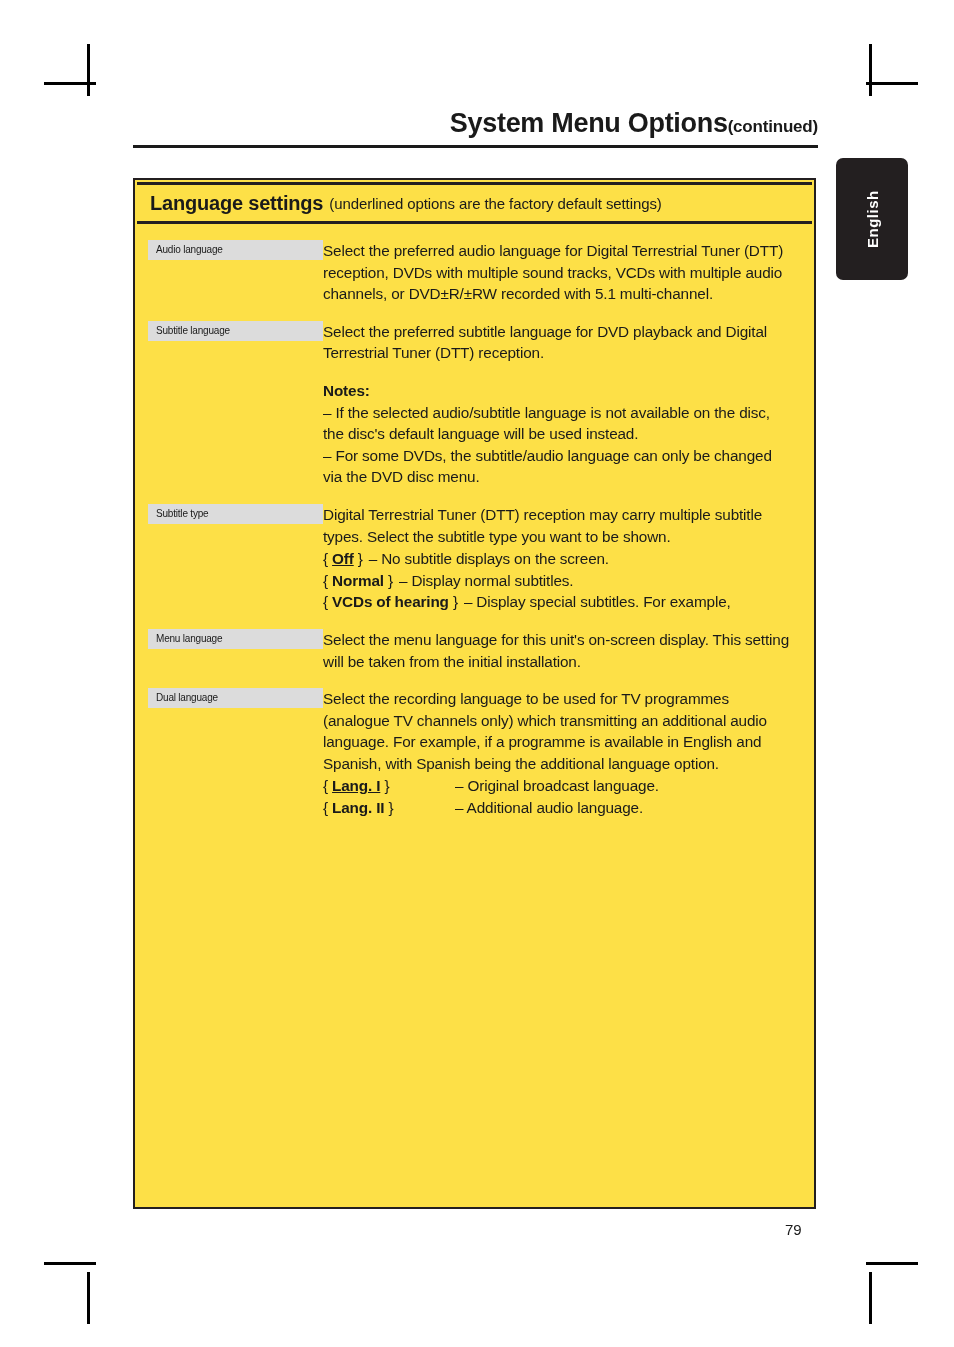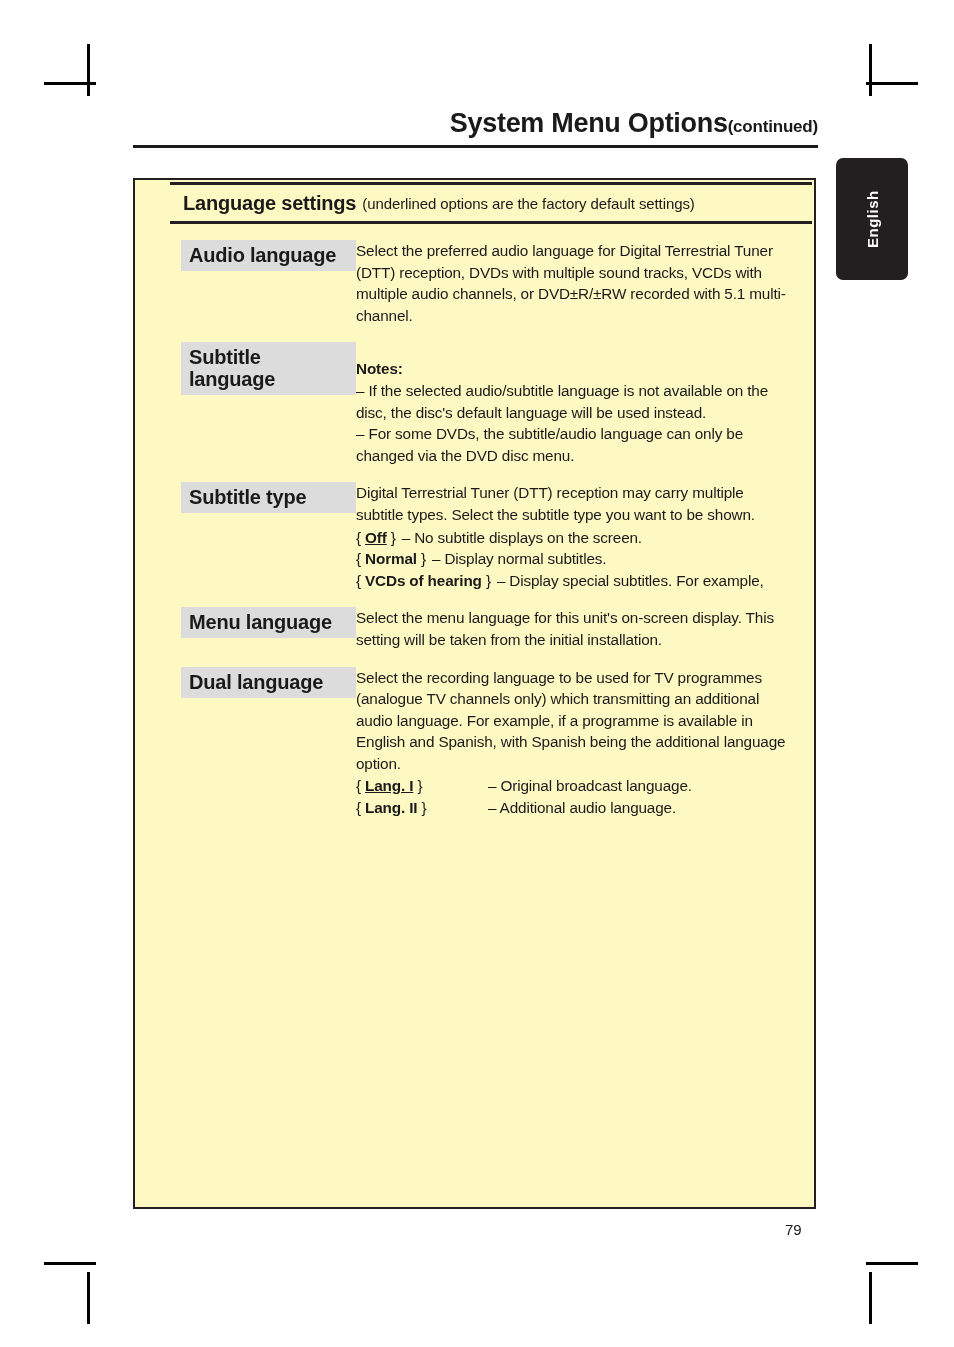--- a/index.html
+++ b/index.html
@@ -74,22 +74,21 @@
 
   
   #content-box {
     position: absolute;
     left: 133px;
     top: 178px;
     width: 683px;
     height: 1031px;
     border: 2px solid #231f20;
     box-sizing: border-box;
-    background: #fef9c3;
-    padding-left: 33px;
+    background: #fde047;
   }
 
   
   #section-title-bar {
     position: relative;
     margin: 2px 2px 0 2px;
     border-top: 3px solid #231f20;
     border-bottom: 3px solid #231f20;
     height: 36px;
     box-sizing: content-box;
@@ -119,22 +118,22 @@
   }
   .entry-label-cell {
     width: 188px;
     flex: 0 0 188px;
     padding-left: 13px;
     box-sizing: border-box;
   }
   .entry-label {
     display: block;
     background: #dcdcdc;
-    font-size: 20px;
-    font-weight: bold;
+    font-size: 10px;
+    font-weight: normal;
     letter-spacing: -0.2px;
     padding: 4px 8px 5px 8px;
     line-height: 1.1;
   }
   .entry-body {
     flex: 1 1 auto;
     padding-right: 22px;
     font-size: 15.3px;
     line-height: 21.6px;
     letter-spacing: -0.15px;
@@ -217,20 +216,21 @@
         </div>
         <div class="entry-body">
           <p>Select the preferred audio language for Digital Terrestrial Tuner (DTT) reception, DVDs with multiple sound tracks, VCDs with multiple audio channels, or DVD±R/±RW recorded with 5.1 multi-channel.</p>
         </div>
       </div>
       <div class="entry">
         <div class="entry-label-cell">
           <span class="entry-label">Subtitle language</span>
         </div>
         <div class="entry-body">
+          <p>Select the preferred subtitle language for DVD playback and Digital Terrestrial Tuner (DTT) reception.</p>
           <p class="notes-head">Notes:</p>
           <p class="note-line">–  If the selected audio/subtitle language is not available on the disc, the disc's default language will be used instead.</p>
           <p class="note-line">–  For some DVDs, the subtitle/audio language can only be changed via the DVD disc menu.</p>
         </div>
       </div>
       <div class="entry">
         <div class="entry-label-cell">
           <span class="entry-label">Subtitle type</span>
         </div>
         <div class="entry-body">

